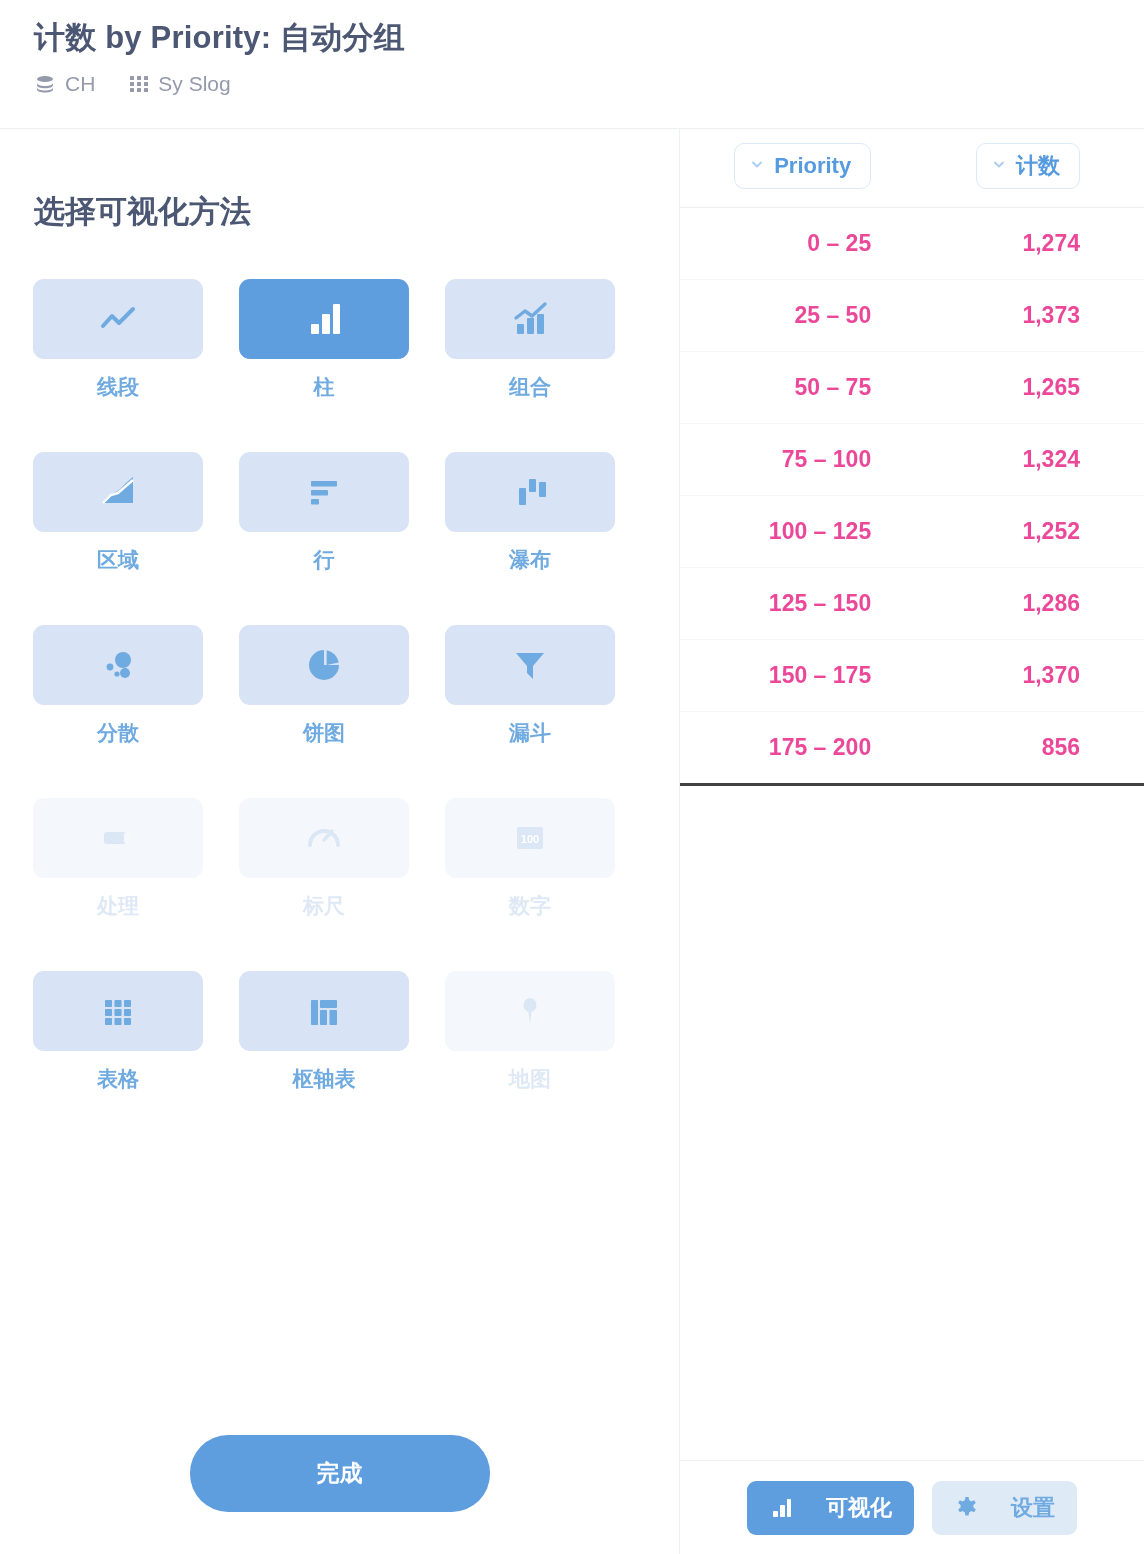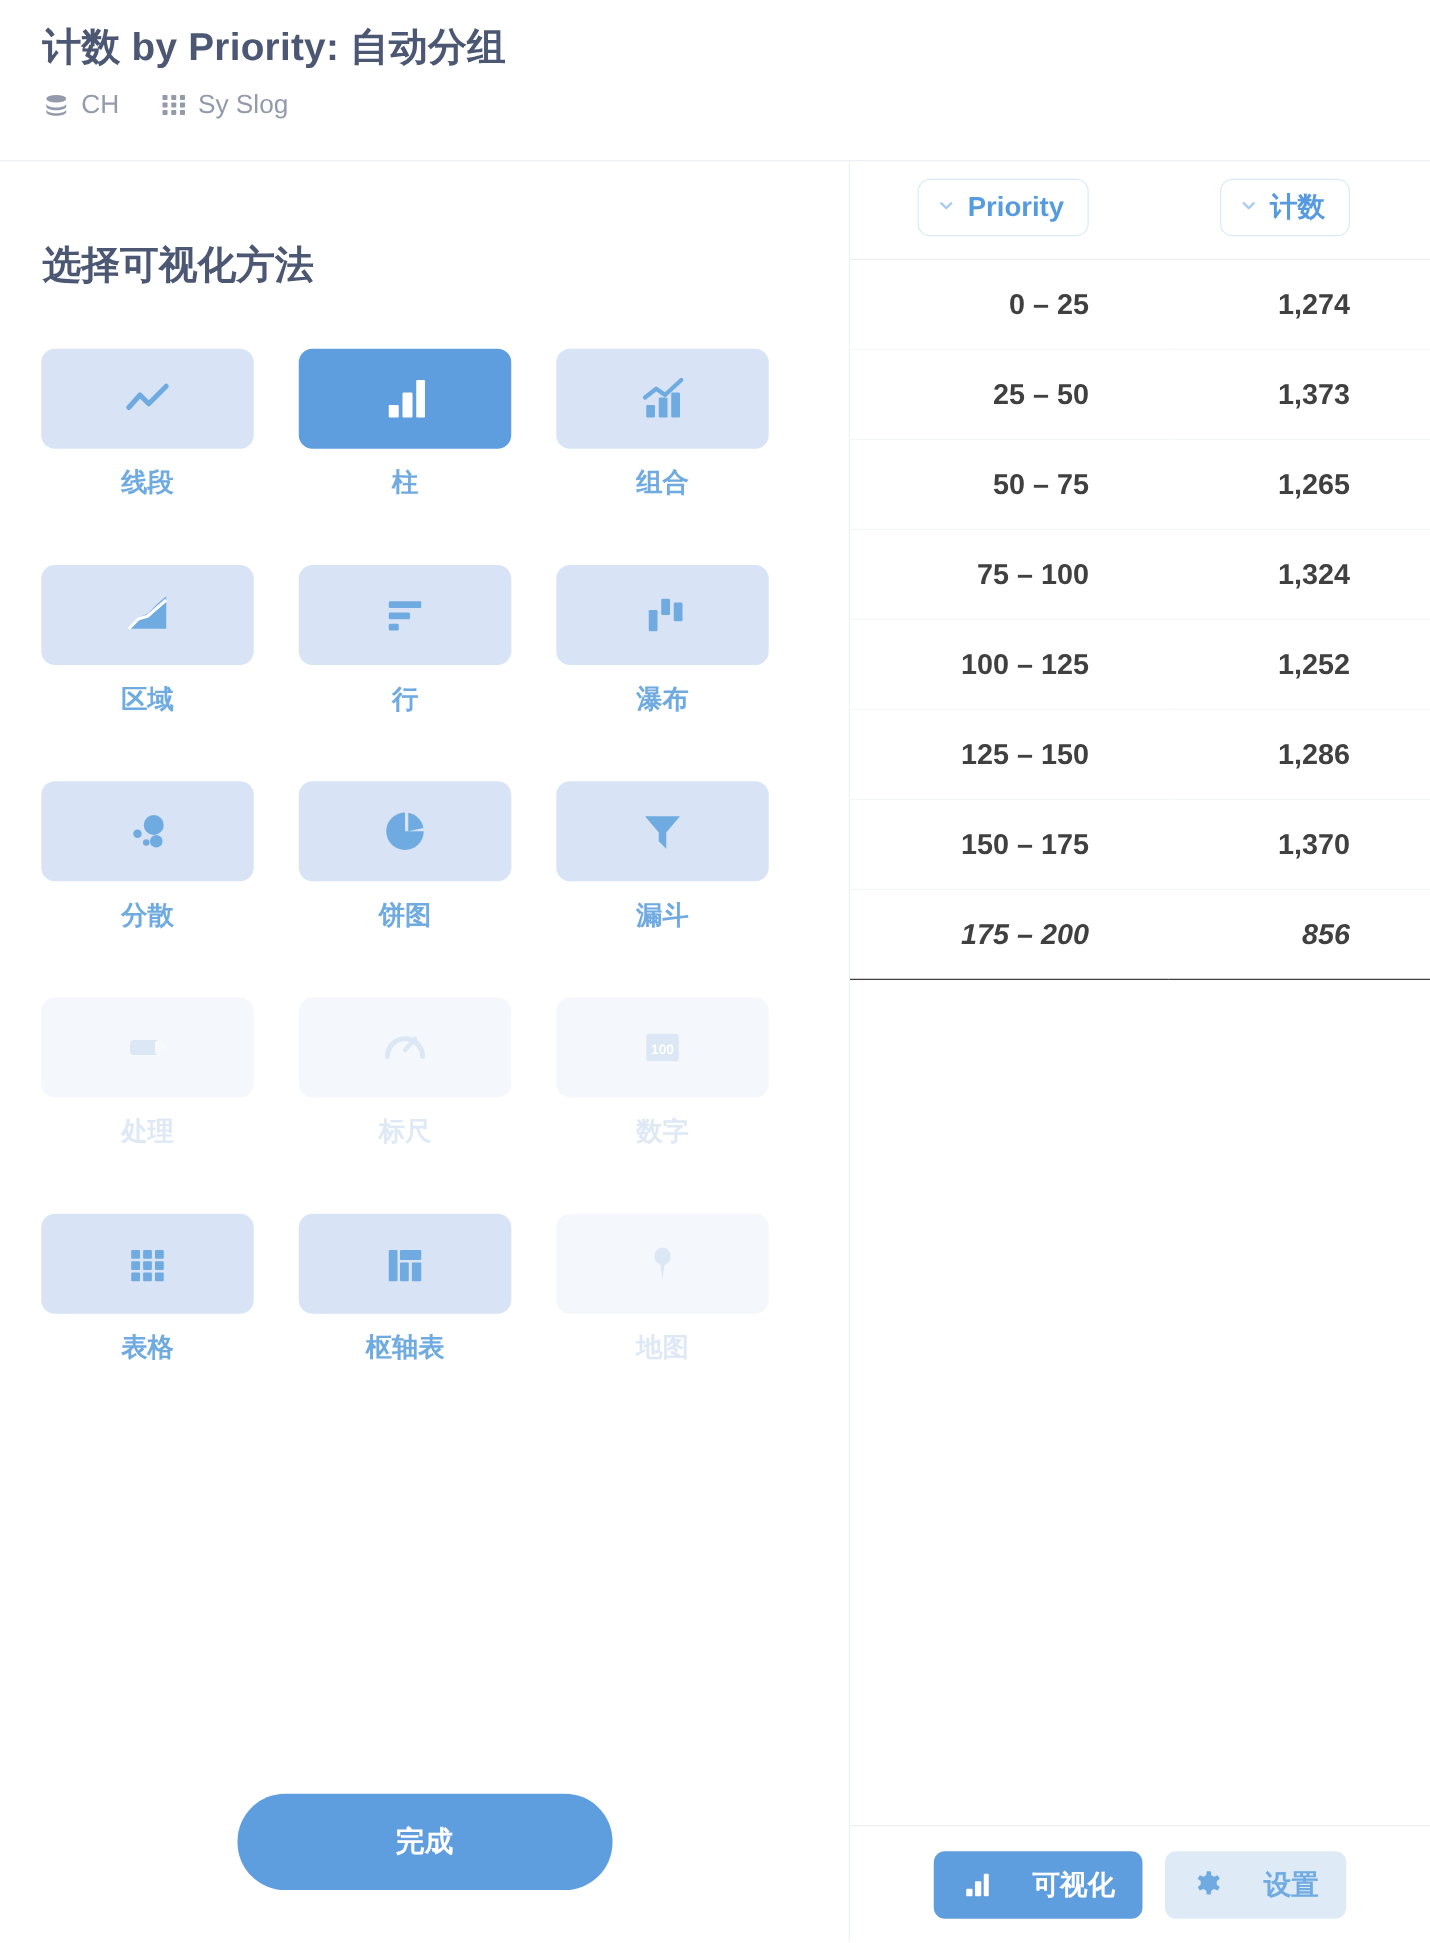--- a/index.html
+++ b/index.html
@@ -135,26 +135,26 @@
     font-size: 22px;
     font-weight: bold;
     color: #569ae0;
     line-height: 26px;
     white-space: nowrap;
   }
   table.data td {
     text-align: right;
     font-size: 23px;
     font-weight: bold;
-    color: #404040;
+    color: #ec4899;
     padding: 22px 64px 22px 0;
     border-bottom: 1px solid #f4f6f8;
     white-space: nowrap;
   }
-  table.data tr:last-child td { border-bottom: 1px solid #404040; font-style: italic; }
+  table.data tr:last-child td { border-bottom: 3px solid #404040; }
   col.c1 { width: 55%; }
   col.c2 { width: 45%; }
 
   .right-footer {
     flex: 0 0 auto;
     border-top: 1px solid #eef0f3;
     height: 94px;
     display: flex; align-items: center; justify-content: center;
     gap: 18px;
   }

